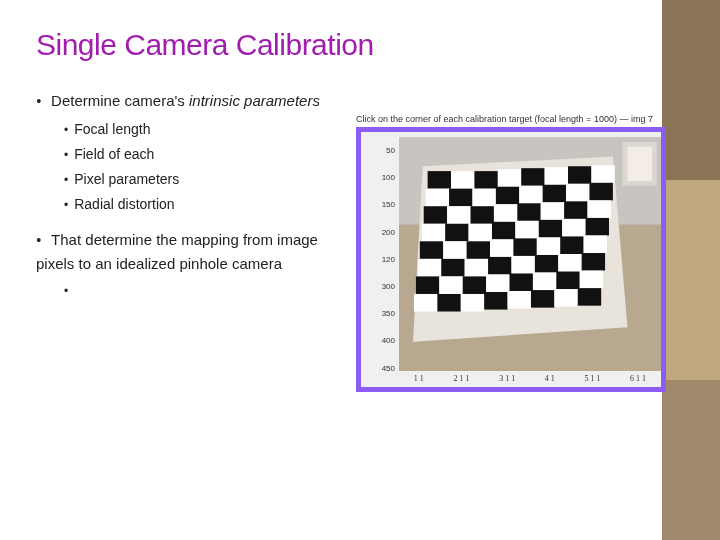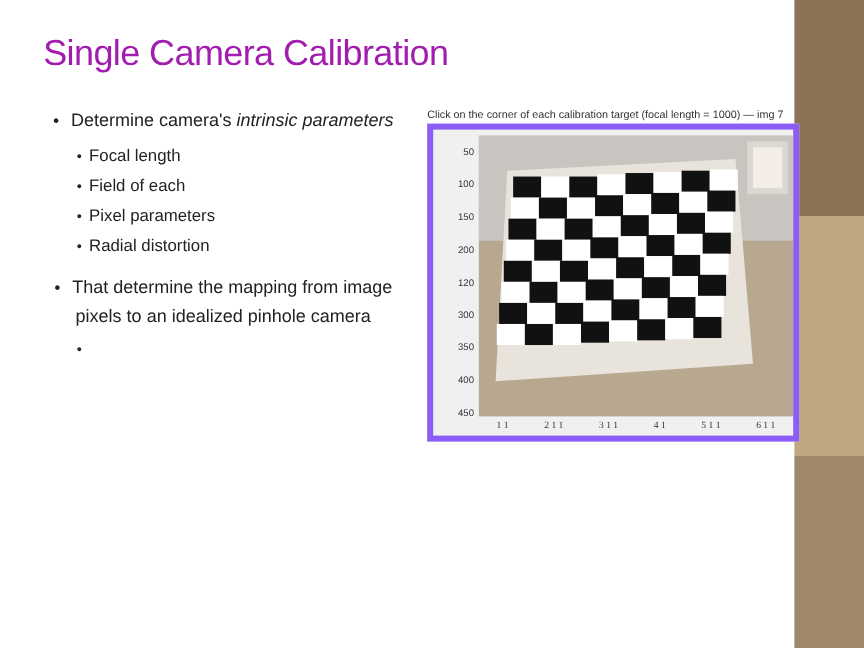--- a/index.html
+++ b/index.html
@@ -71,21 +71,20 @@
 
     .text-column {
       flex: 0 0 300px;
       font-size: 14px;
       color: #222;
     }
 
     .bullet-main {
       margin-bottom: 14px;
       line-height: 1.4;
-      text-align: center;
     }
 
     .bullet-main > .bullet-symbol {
       display: inline-block;
       margin-right: 6px;
       font-size: 16px;
       vertical-align: top;
       margin-top: 1px;
     }
 
@@ -118,20 +117,21 @@
       font-size: 12px;
       margin-top: 2px;
       flex-shrink: 0;
     }
 
     .image-column {
       flex: 1;
       display: flex;
       flex-direction: column;
       align-items: flex-start;
+      margin-top: 24px;
     }
 
     
     .calibration-image-wrapper {
       position: relative;
       width: 310px;
       height: 280px;
     }
 
     .image-title-bar {

